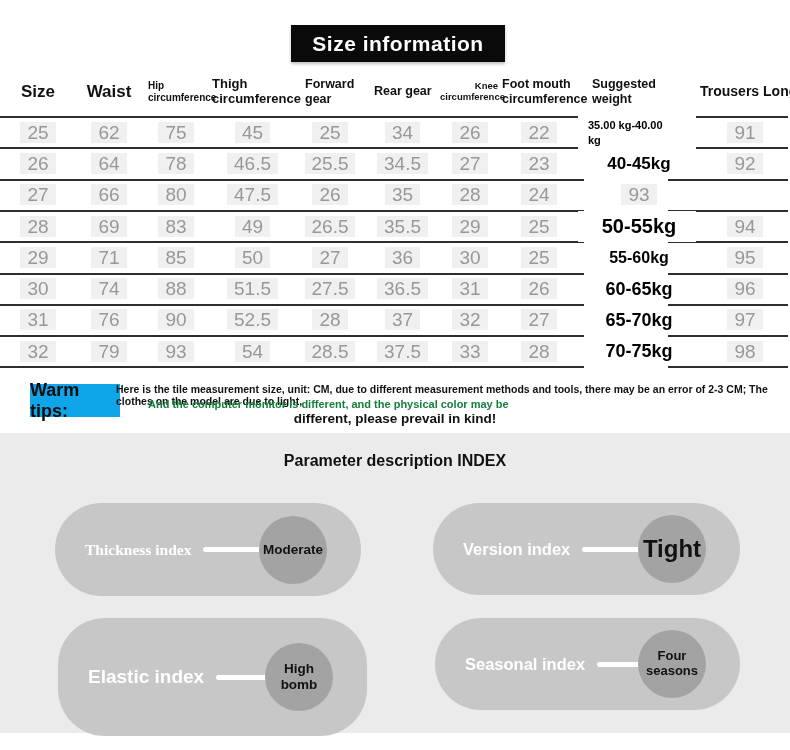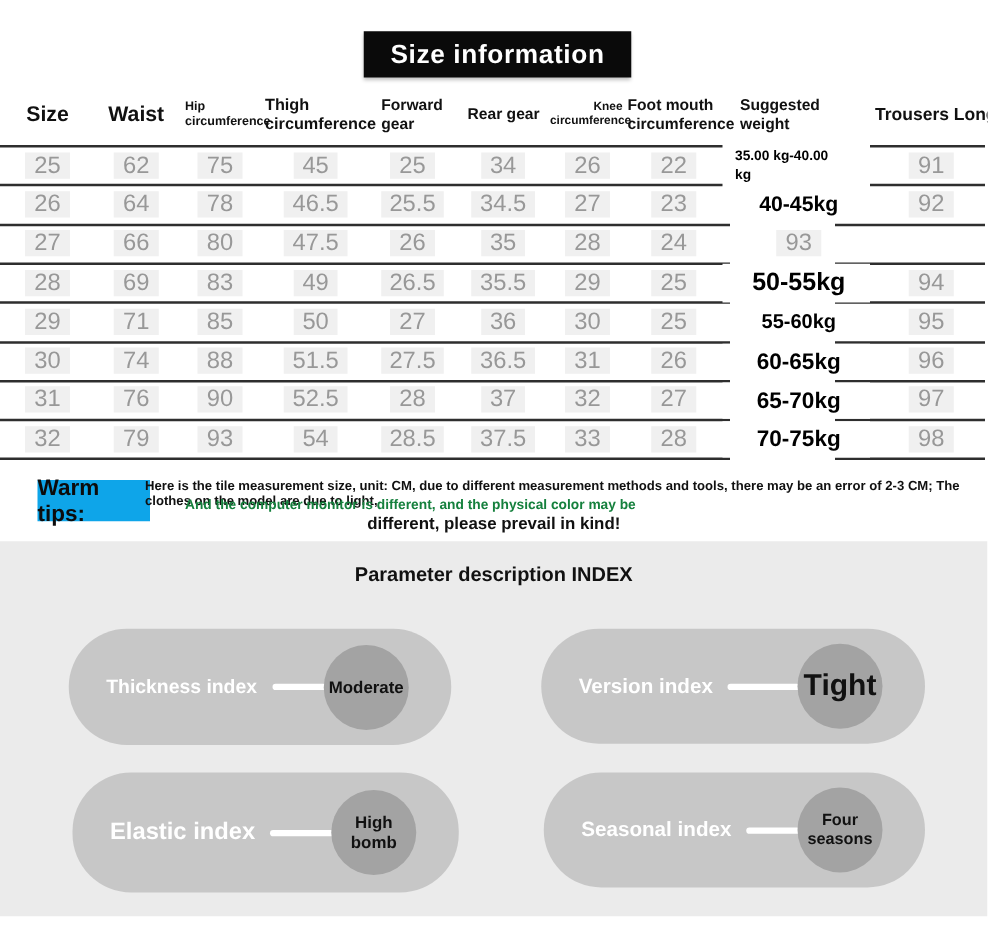--- a/index.html
+++ b/index.html
@@ -75,24 +75,24 @@
   .params-heading {
     position: absolute; top: 19px; left: 0; width: 100%;
     text-align: center; font-size: 16px; font-weight: bold; color: #111;
   }
   .pill {
     position: absolute; background: #c7c7c7; border-radius: 47px;
     display: flex; align-items: center; padding: 0 34px 0 30px;
   }
   .pill-0 { left: 55px;  top: 70px;  width: 306px; height: 93px; }
   .pill-1 { left: 433px; top: 70px;  width: 307px; height: 92px; }
-  .pill-2 { left: 58px;  top: 185px; width: 309px; height: 96px; }
+  .pill-2 { left: 58px;  top: 185px; width: 309px; height: 118px; }
   .pill-3 { left: 435px; top: 185px; width: 305px; height: 92px; }
   .pill-label { color: #ffffff; font-weight: bold; white-space: nowrap; }
-  .pl-0 { font-size: 15.5px; } .pl-1 { font-size: 16.5px; }
+  .pl-0 { font-size: 15.5px; font-family: Liberation Serif, serif; } .pl-1 { font-size: 16.5px; }
   .pl-2 { font-size: 19px; }   .pl-3 { font-size: 16.5px; }
   .pill-line { flex: 1; height: 5px; background: #ffffff; border-radius: 3px; margin-left: 12px; margin-right: -2px; }
   .pill-circle {
     flex: none; width: 68px; height: 68px; border-radius: 50%; background: #a3a3a3;
     display: flex; align-items: center; justify-content: center; text-align: center;
   }
   .pill-value { font-weight: bold; color: #111; line-height: 1.15; }
   .pv-0 { font-size: 13.5px; }
   .pv-1 { font-size: 24px; white-space: nowrap; }
   .pv-2 { font-size: 13.5px; width: 44px; }

